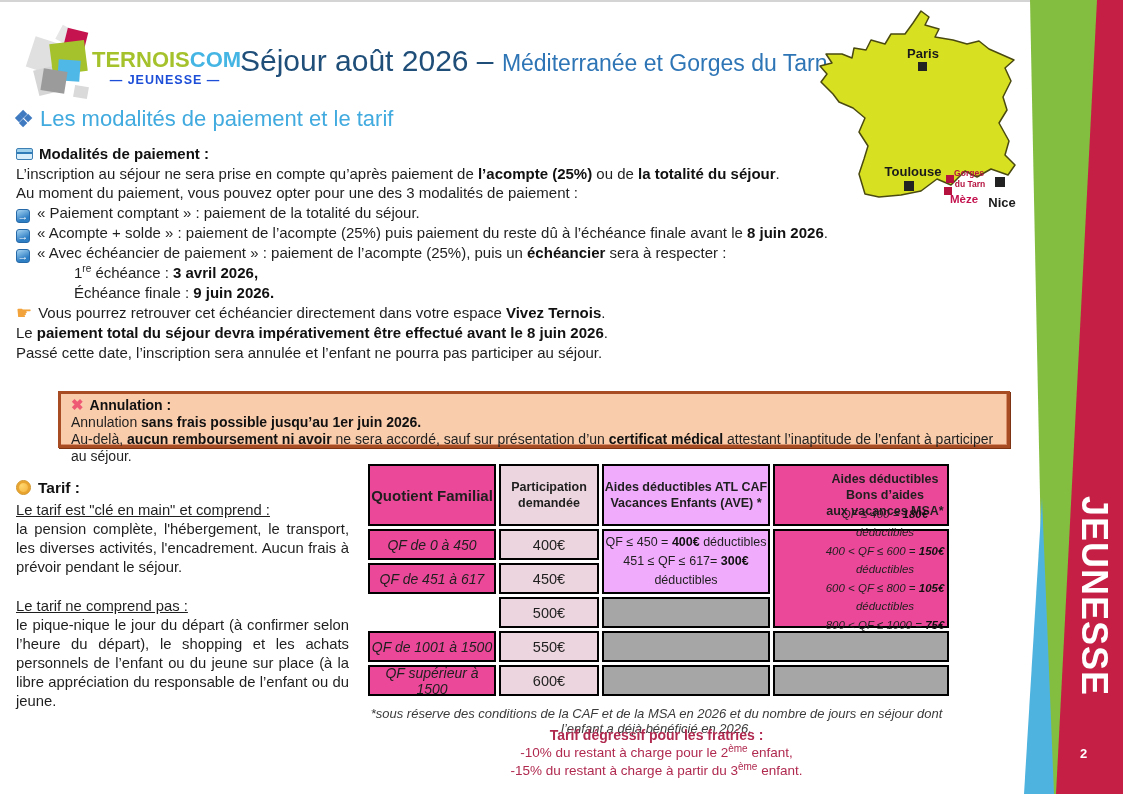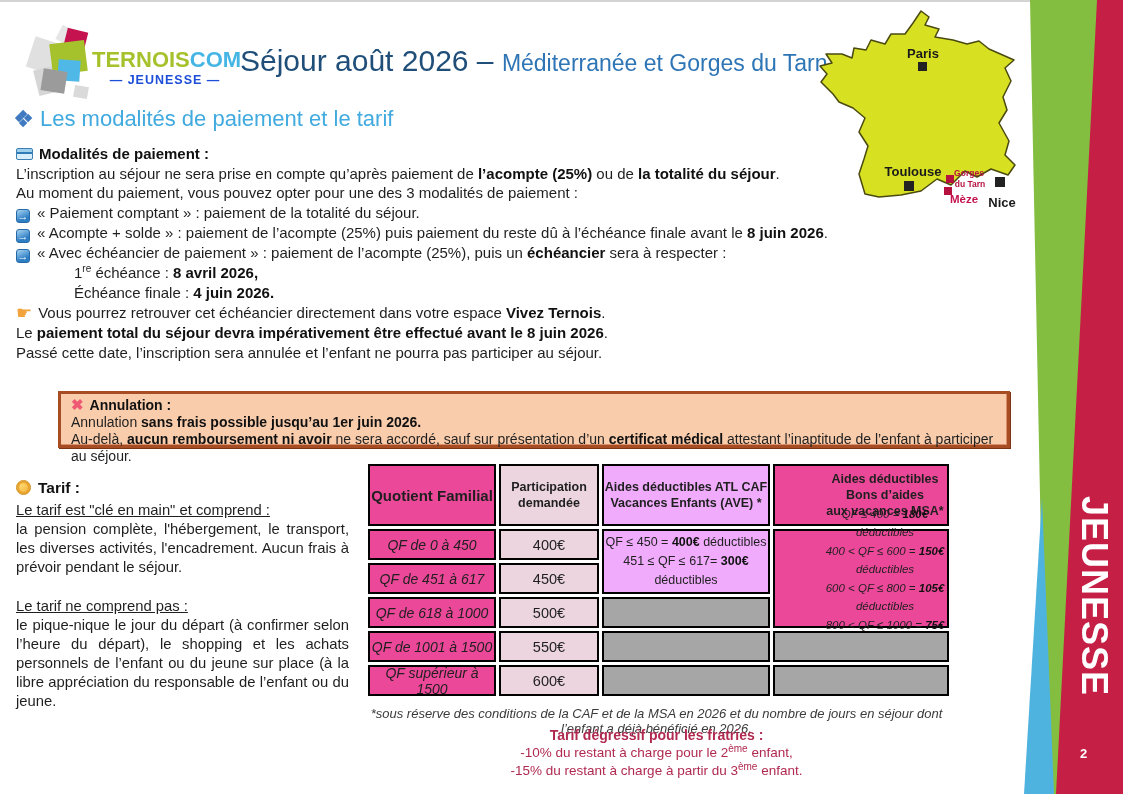--- a/index.html
+++ b/index.html
@@ -140,22 +140,22 @@
   <span class="diamond4"><i></i><i></i><i></i><i></i></span><span>Les modalités de paiement et le tarif</span>
 </div>
 
 <div class="abs payment">
   <div class="pline"><span class="card-icon"></span><b>Modalités de paiement :</b></div>
   <div class="pline"><span>L’inscription au séjour ne sera prise en compte qu’après paiement de </span><b>l’acompte (25%)</b><span> ou de </span><b>la totalité du séjour</b><span>.</span></div>
   <div class="pline"><span>Au moment du paiement, vous pouvez opter pour une des 3 modalités de paiement :</span></div>
   <div class="pline"><span class="arrow-bullet">→</span><span>« Paiement comptant » : paiement de la totalité du séjour.</span></div>
   <div class="pline"><span class="arrow-bullet">→</span><span>« Acompte + solde » : paiement de l’acompte (25%) puis paiement du reste dû à l’échéance finale avant le </span><b>8 juin 2026</b><span>.</span></div>
   <div class="pline"><span class="arrow-bullet">→</span><span>« Avec échéancier de paiement » : paiement de l’acompte (25%), puis un </span><b>échéancier</b><span> sera à respecter :</span></div>
-  <div class="pline indent"><span>1</span><sup>re</sup><span> échéance : </span><b>8 avril 2026,</b></div>
-  <div class="pline indent"><span>Échéance finale : </span><b>4 juin 2026.</b></div>
+  <div class="pline indent"><span>1</span><sup>re</sup><span> échéance : </span><b>3 avril 2026,</b></div>
+  <div class="pline indent"><span>Échéance finale : </span><b>9 juin 2026.</b></div>
   <div class="pline"><span class="finger-icon">☛</span><span>Vous pourrez retrouver cet échéancier directement dans votre espace </span><b>Vivez Ternois</b><span>.</span></div>
   <div class="pline"><span>Le </span><b>paiement total du séjour devra impérativement être effectué avant le 8 juin 2026</b><span>.</span></div>
   <div class="pline"><span>Passé cette date, l’inscription sera annulée et l’enfant ne pourra pas participer au séjour.</span></div>
 </div>
 
 <div class="abs cancel-box">
   <div><span class="x-icon">✖</span><b>Annulation :</b></div>
   <div><span>Annulation </span><b>sans frais possible jusqu’au 1er juin 2026.</b></div>
   <div><span>Au-delà, </span><b>aucun remboursement ni avoir</b><span> ne sera accordé, sauf sur présentation d’un </span><b>certificat médical</b><span> attestant l’inaptitude de l’enfant à participer au séjour.</span></div>
 </div>
@@ -173,21 +173,20 @@
   <div class="tcell th f15" style="grid-area:1/1/2/2">Quotient Familial</div>
   <div class="tcell th f13 pink pre" style="grid-area:1/2/2/3">Participation
 demandée</div>
   <div class="tcell th f13 green pre" style="grid-area:1/3/2/4">Aides déductibles ATL CAF
 Vacances Enfants (AVE) *</div>
   <div class="tcell th f13 blue pre" style="grid-area:1/4/2/5">Aides déductibles Bons d’aides
 aux vacances MSA*</div>
 
   <div class="tcell qf-cell" style="grid-area:2/1/3/2">QF de 0 à 450</div>
   <div class="tcell qf-cell" style="grid-area:3/1/4/2">QF de 451 à 617</div>
-  <div class="tcell qf-cell" style="grid-area:4/1/5/2">QF de 618 à 1000</div>
   <div class="tcell qf-cell" style="grid-area:5/1/6/2">QF de 1001 à 1500</div>
   <div class="tcell qf-cell" style="grid-area:6/1/7/2">QF supérieur à 1500</div>
 
   <div class="tcell amt-cell pink" style="grid-area:2/2/3/3">400€</div>
   <div class="tcell amt-cell pink" style="grid-area:3/2/4/3">450€</div>
   <div class="tcell amt-cell pink" style="grid-area:4/2/5/3">500€</div>
   <div class="tcell amt-cell pink" style="grid-area:5/2/6/3">550€</div>
   <div class="tcell amt-cell pink" style="grid-area:6/2/7/3">600€</div>
 
   <div class="tcell green" style="grid-area:2/3/4/4">

